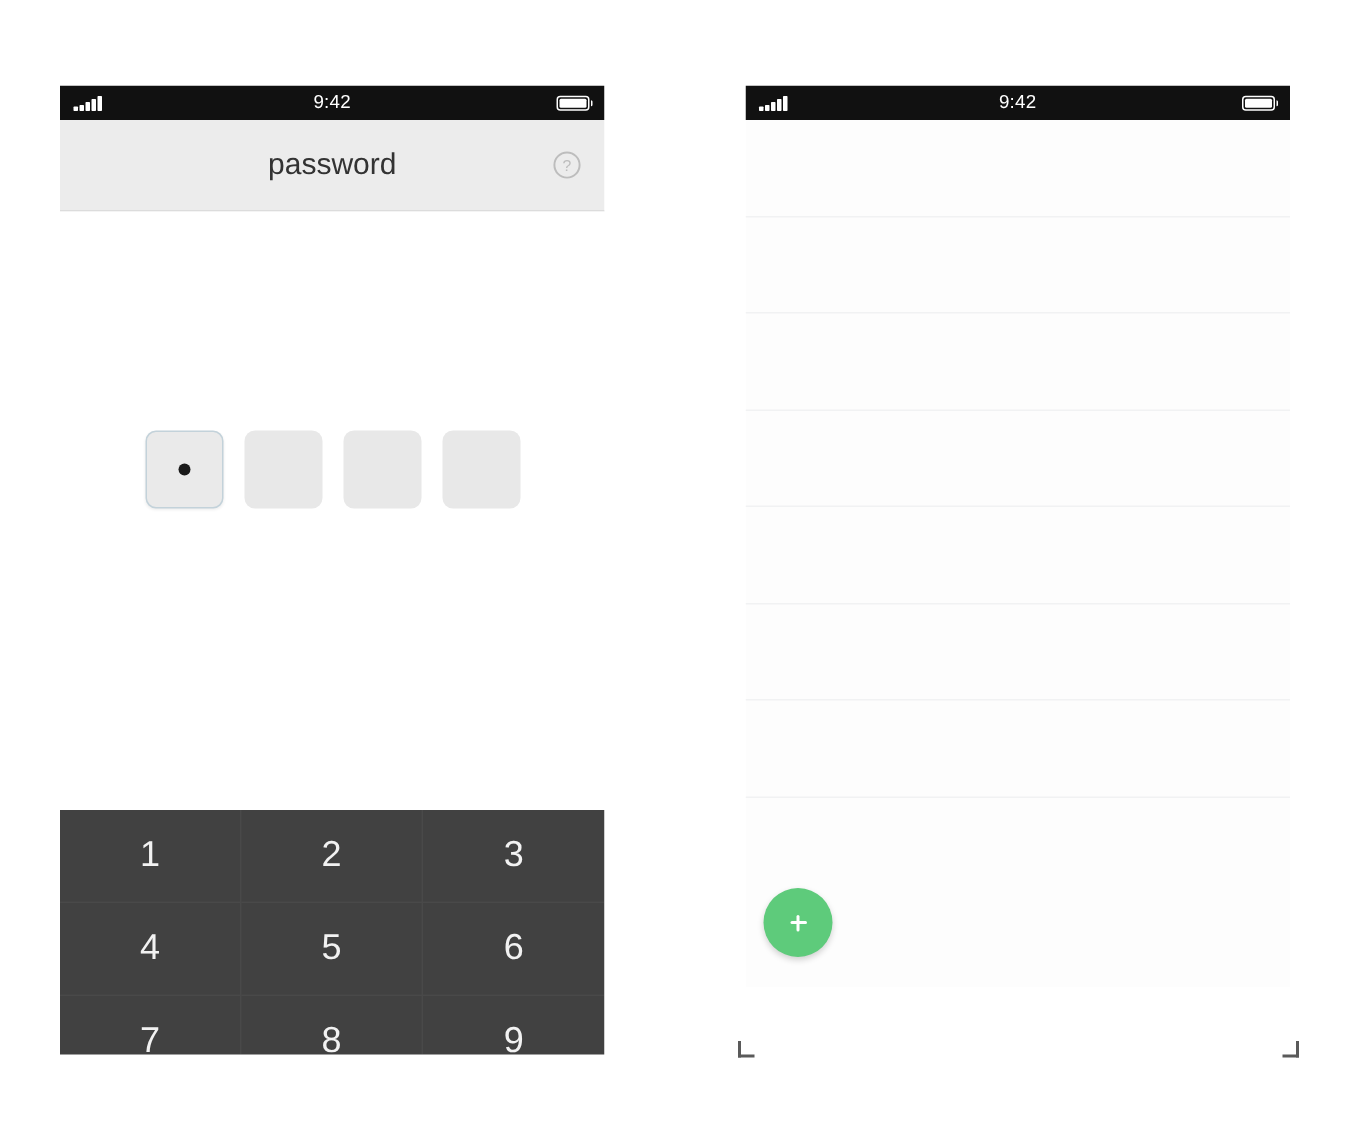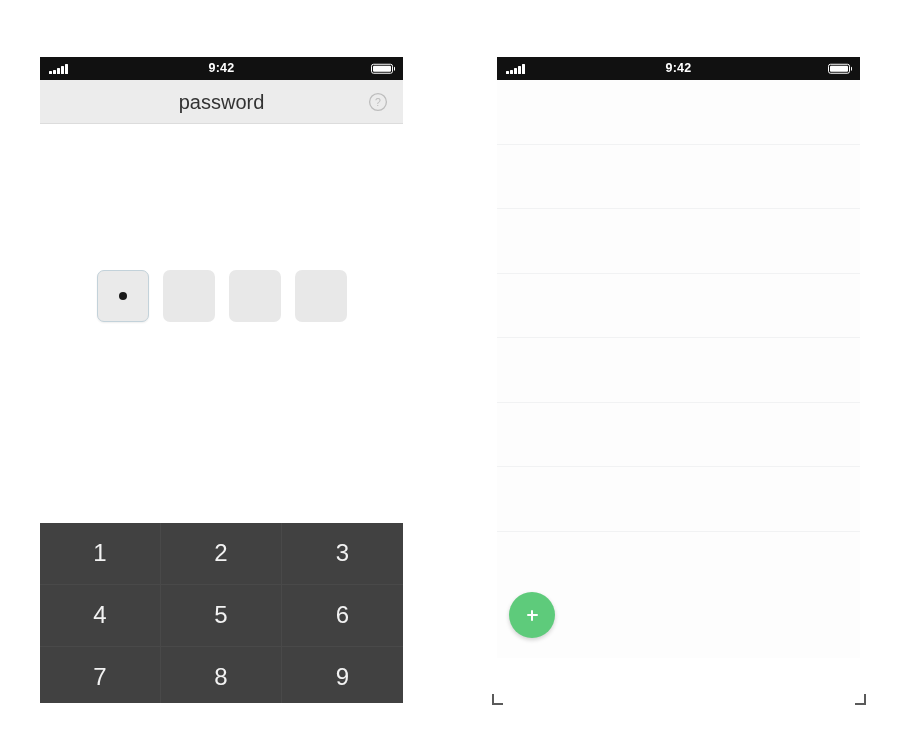--- a/index.html
+++ b/index.html
@@ -29,21 +29,21 @@
     height: 23px;
     background: #111111;
     position: relative;
     display: flex;
     align-items: center;
     justify-content: center;
   }
   .status-time {
     color: #ffffff;
     font-size: 12.5px;
-    font-weight: bold;
+    font-weight: normal;
     letter-spacing: 0.2px;
     line-height: 1;
   }
   .signal-bars {
     position: absolute;
     left: 9px;
     bottom: 6px;
     display: flex;
     align-items: flex-end;
     gap: 1.5px;
@@ -87,21 +87,21 @@
     top: 50%;
     transform: translateY(-50%);
     width: 1.8px;
     height: 4px;
     background: #ffffff;
     border-radius: 0 1px 1px 0;
   }
 
   
   .nav-bar {
-    height: 44px;
+    height: 61px;
     background: #ececec;
     border-bottom: 1px solid #dcdcdc;
     position: relative;
     display: flex;
     align-items: center;
     justify-content: center;
     box-sizing: border-box;
   }
   .nav-title {
     font-size: 20px;

